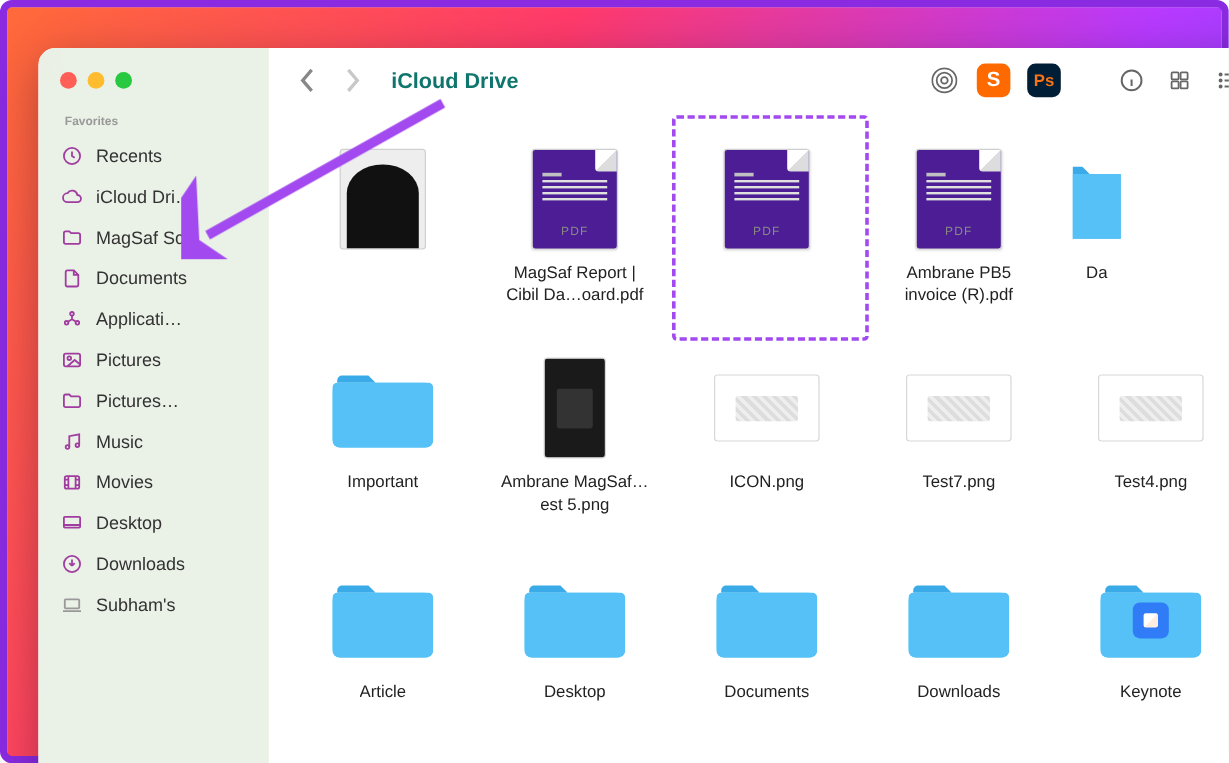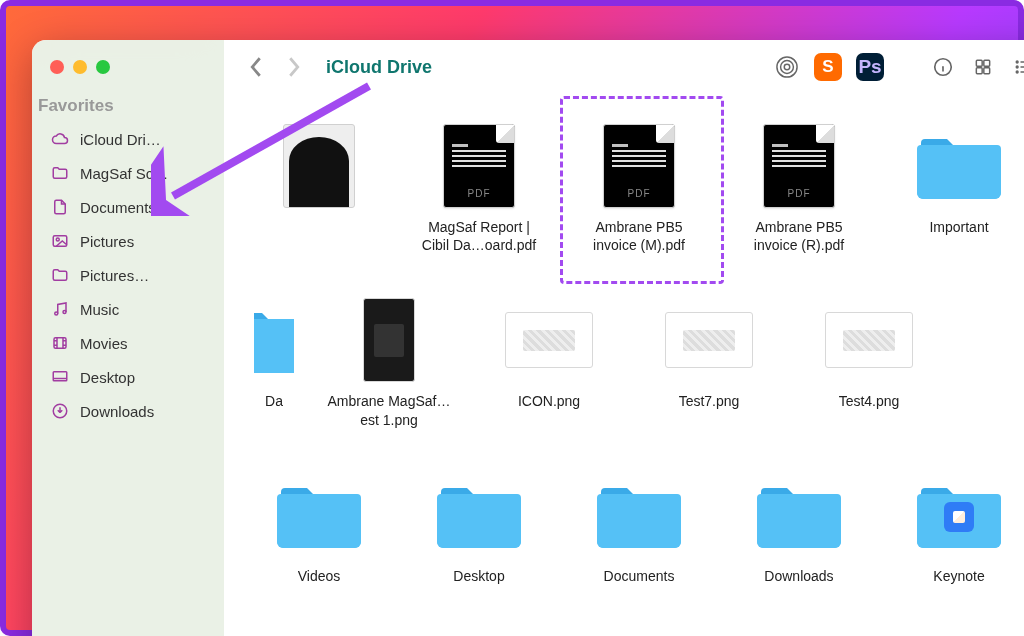--- a/index.html
+++ b/index.html
@@ -24,48 +24,48 @@
   .sidebar {
     width: 192px; height: 100%;
     background: rgba(225,235,220,0.7);
     backdrop-filter: blur(20px);
     padding: 12px 0 0 0;
     overflow: hidden;
   }
   .traffic { display: flex; gap: 9px; padding: 8px 0 12px 18px; }
   .traffic span { width: 14px; height: 14px; border-radius: 50%; display: block; }
   .tl-close { background:#ff5f57; } .tl-min { background:#febc2e; } .tl-max { background:#28c840; }
-  .sb-section-title { color:#999; font-size:17px; font-weight:600; padding: 10px 6px 6px; }
+  .sb-section-title { color:#999; font-size:10px; font-weight:600; padding: 10px 22px 6px; }
   .sb-item { display:flex; align-items:center; gap:10px; padding:7px 18px; font-size:15px; color:#333; cursor:pointer; white-space:nowrap; overflow:hidden; text-overflow:ellipsis; }
   .sb-item .icon { width:20px; height:20px; color:#a13da1; flex-shrink:0; display:flex; align-items:center; justify-content:center; }
   .sb-item.gray .icon { color:#999; }
   .sb-item span.label { overflow:hidden; text-overflow:ellipsis; }
 
   .main { flex:1; display:flex; flex-direction:column; background:#fff; }
   .toolbar { height:54px; display:flex; align-items:center; padding:0 20px; gap:14px; }
   .nav-btn { width:24px; height:24px; display:flex; align-items:center; justify-content:center; color:#888; cursor:pointer; }
   .nav-btn.disabled { color:#c8c8c8; }
   .title { font-size:18px; font-weight:700; color:#0f766e; margin-left:6px; }
   .spacer { flex:1; }
   .tb-icon { width:26px; height:26px; display:flex; align-items:center; justify-content:center; color:#666; cursor:pointer; }
   .app-badge { width:28px; height:28px; border-radius:7px; display:flex; align-items:center; justify-content:center; font-weight:700; color:#fff; font-size:17px; }
   .badge-s { background:#ff6a00; }
-  .badge-ps { background:#001e36; color:#c4b5fd; font-size:19px; }
+  .badge-ps { background:#001e36; color:#f97316; font-size:14px; }
 
   .files { flex:1; padding: 28px 10px 10px 30px; display:flex; flex-wrap:wrap; align-content:flex-start; gap: 42px 30px; overflow:hidden; }
   .file { width:130px; display:flex; flex-direction:column; align-items:center; text-align:center; cursor:pointer; position:relative; }
   .file .thumb { width:88px; height:88px; display:flex; align-items:center; justify-content:center; margin-bottom:8px; position:relative; }
   .file .name { font-size:14px; color:#222; line-height:1.3; max-height:40px; overflow:hidden; }
   .file.highlighted::before {
     content:""; position:absolute; left:-14px; top:-26px; width:158px; height:182px;
     border:3px dashed #a24af0; border-radius:4px;
   }
 
   .folder-svg { width:84px; height:70px; }
-  .pdf-doc { width:72px; height:84px; background:#000000; border:1px solid #d0d0d0; border-radius:3px; position:relative; box-shadow: 0 1px 2px rgba(0,0,0,0.1); }
+  .pdf-doc { width:72px; height:84px; background:#4c1d95; border:1px solid #d0d0d0; border-radius:3px; position:relative; box-shadow: 0 1px 2px rgba(0,0,0,0.1); }
   .pdf-doc::before { content:""; position:absolute; right:0; top:0; width:18px; height:18px; background:linear-gradient(135deg,#fff 50%, #ddd 50%); border-bottom-left-radius:3px; }
   .pdf-doc .pdf-label { position:absolute; bottom:8px; left:50%; transform:translateX(-50%); font-size:10px; color:#888; letter-spacing:1px; }
   .pdf-doc .lines { position:absolute; top:16px; left:8px; right:8px; }
   .pdf-doc .lines div { height:2px; background:#e0e0e0; margin:3px 0; }
   .pdf-doc .lines div:nth-child(1){ width:30%; height:3px; background:#c0c0c0;}
   .img-thumb { width:64px; height:84px; background:#fff; border:1px solid #d8d8d8; border-radius:3px; display:flex; align-items:center; justify-content:center; overflow:hidden; }
   .img-thumb.dark { background:#1a1a1a; }
   .img-thumb.portrait { width:52px; }
   .img-thumb.landscape { width:88px; height:56px; }
   .img-thumb .fake { width:60%; height:40%; background:repeating-linear-gradient(45deg,#ddd,#ddd 3px,#eee 3px,#eee 6px); border-radius:2px; }
@@ -93,20 +93,29 @@
       <div class="traffic">
         <span class="tl-close"></span>
         <span class="tl-min"></span>
         <span class="tl-max"></span>
       </div>
       <div class="sb-section-title">Favorites</div>
 
       <div class="sb-item">
         <span class="icon">
             <svg viewBox="0 0 24 24" width="18" height="18" fill="none" stroke="currentColor" stroke-width="2">
+              <circle cx="12" cy="12" r="9"></circle>
+              <path d="M12 7v5l3 2"></path>
+            </svg>
+          </span>
+        <span class="label">Recents</span>
+      </div>
+      <div class="sb-item">
+        <span class="icon">
+            <svg viewBox="0 0 24 24" width="18" height="18" fill="none" stroke="currentColor" stroke-width="2">
               <path d="M7 18a5 5 0 010-10 6 6 0 0111 2 4 4 0 010 8H7z"></path>
             </svg>
           </span>
         <span class="label">iCloud Dri…</span>
       </div>
       <div class="sb-item">
         <span class="icon">
             <svg viewBox="0 0 24 24" width="18" height="18" fill="none" stroke="currentColor" stroke-width="2">
               <path d="M3 7a2 2 0 012-2h4l2 2h8a2 2 0 012 2v8a2 2 0 01-2 2H5a2 2 0 01-2-2V7z"></path>
             </svg>
@@ -114,20 +123,31 @@
         <span class="label">MagSaf Sc…</span>
       </div>
       <div class="sb-item">
         <span class="icon">
             <svg viewBox="0 0 24 24" width="18" height="18" fill="none" stroke="currentColor" stroke-width="2">
               <path d="M14 3H7a2 2 0 00-2 2v14a2 2 0 002 2h10a2 2 0 002-2V8l-5-5z"></path>
               <path d="M14 3v5h5"></path>
             </svg>
           </span>
         <span class="label">Documents</span>
+      </div>
+      <div class="sb-item">
+        <span class="icon">
+            <svg viewBox="0 0 24 24" width="18" height="18" fill="none" stroke="currentColor" stroke-width="2">
+              <circle cx="12" cy="6" r="2"></circle>
+              <circle cx="6" cy="16" r="2"></circle>
+              <circle cx="18" cy="16" r="2"></circle>
+              <path d="M12 8v4m0 0l-5 3m5-3l5 3"></path>
+            </svg>
+          </span>
+        <span class="label">Applicati…</span>
       </div>
       <div class="sb-item">
         <span class="icon">
             <svg viewBox="0 0 24 24" width="18" height="18" fill="none" stroke="currentColor" stroke-width="2">
               <rect x="3" y="5" width="18" height="14" rx="2"></rect>
               <circle cx="9" cy="10" r="2"></circle>
               <path d="M21 17l-6-5-8 7"></path>
             </svg>
           </span>
         <span class="label">Pictures</span>
@@ -171,20 +191,29 @@
       <div class="sb-item">
         <span class="icon">
             <svg viewBox="0 0 24 24" width="18" height="18" fill="none" stroke="currentColor" stroke-width="2">
               <circle cx="12" cy="12" r="9"></circle>
               <path d="M12 7v7m0 0l-3-3m3 3l3-3"></path>
             </svg>
           </span>
         <span class="label">Downloads</span>
       </div>
 
+      <div class="sb-item gray">
+        <span class="icon">
+            <svg viewBox="0 0 24 24" width="18" height="18" fill="none" stroke="currentColor" stroke-width="2">
+              <rect x="4" y="6" width="16" height="10" rx="1"></rect>
+              <path d="M2 19h20"></path>
+            </svg>
+          </span>
+        <span class="label">Subham's</span>
+      </div>
     </div>
 
     <div class="main">
       <div class="toolbar">
         <div class="nav-btn">
             <svg width="14" height="20" viewBox="0 0 10 16" fill="none" stroke="currentColor" stroke-width="2.2">
               <path d="M8 1L2 8l6 7"></path>
             </svg>
           </div>
         <div class="nav-btn disabled">
@@ -255,64 +284,63 @@
                 <div class="lines">
                   <div></div>
                   <div></div>
                   <div></div>
                   <div></div>
                   <div></div>
                 </div>
                 <div class="pdf-label">PDF</div>
               </div>
             </div>
-            <div class="name">Ambrane PB5 invoice (M).pdf</div>
           </div>
           <div class="file">
             <div class="thumb">
               <div class="pdf-doc">
                 <div class="lines">
                   <div></div>
                   <div></div>
                   <div></div>
                   <div></div>
                   <div></div>
                 </div>
                 <div class="pdf-label">PDF</div>
               </div>
             </div>
             <div class="name">Ambrane PB5 invoice (R).pdf</div>
           </div>
+          <div class="file" style="width: 40px; overflow: hidden;">
+            <div class="thumb">
+              <svg class="folder-svg" viewBox="0 0 84 70">
+                <path class="folder-tab" d="M4 12 a4 4 0 014-4h22l6 6H4z"></path>
+                <path class="folder-body" d="M4 14h76a4 4 0 014 4v44a6 6 0 01-6 6H6a6 6 0 01-6-6V18a4 4 0 014-4z" transform="translate(0,0)"></path>
+                <rect class="folder-body" x="0" y="14" width="84" height="54" rx="7"></rect>
+              </svg>
+            </div>
+            <div class="name">Da</div>
+          </div>
           <div class="file">
             <div class="thumb">
               <svg class="folder-svg" viewBox="0 0 84 70">
                 <path class="folder-tab" d="M4 12 a4 4 0 014-4h22l6 6H4z"></path>
                 <path class="folder-body" d="M4 14h76a4 4 0 014 4v44a6 6 0 01-6 6H6a6 6 0 01-6-6V18a4 4 0 014-4z" transform="translate(0,0)"></path>
                 <rect class="folder-body" x="0" y="14" width="84" height="54" rx="7"></rect>
               </svg>
             </div>
             <div class="name">Important</div>
-          </div>
-          <div class="file" style="width: 40px; overflow: hidden;">
-            <div class="thumb">
-              <svg class="folder-svg" viewBox="0 0 84 70">
-                <path class="folder-tab" d="M4 12 a4 4 0 014-4h22l6 6H4z"></path>
-                <path class="folder-body" d="M4 14h76a4 4 0 014 4v44a6 6 0 01-6 6H6a6 6 0 01-6-6V18a4 4 0 014-4z" transform="translate(0,0)"></path>
-                <rect class="folder-body" x="0" y="14" width="84" height="54" rx="7"></rect>
-              </svg>
-            </div>
-            <div class="name">Da</div>
           </div>
           <div class="file">
             <div class="thumb">
               <div class="img-thumb dark portrait">
                 <div class="fake" style="background:#333"></div>
               </div>
             </div>
-            <div class="name">Ambrane MagSaf…est 1.png</div>
+            <div class="name">Ambrane MagSaf…est 5.png</div>
           </div>
           <div class="file">
             <div class="thumb">
               <div class="img-thumb landscape">
                 <div class="fake"></div>
               </div>
             </div>
             <div class="name">ICON.png</div>
           </div>
           <div class="file">
@@ -332,21 +360,21 @@
             <div class="name">Test4.png</div>
           </div>
           <div class="file">
             <div class="thumb">
               <svg class="folder-svg" viewBox="0 0 84 70">
                 <path class="folder-tab" d="M4 12 a4 4 0 014-4h22l6 6H4z"></path>
                 <path class="folder-body" d="M4 14h76a4 4 0 014 4v44a6 6 0 01-6 6H6a6 6 0 01-6-6V18a4 4 0 014-4z" transform="translate(0,0)"></path>
                 <rect class="folder-body" x="0" y="14" width="84" height="54" rx="7"></rect>
               </svg>
             </div>
-            <div class="name">Videos</div>
+            <div class="name">Article</div>
           </div>
           <div class="file">
             <div class="thumb">
               <svg class="folder-svg" viewBox="0 0 84 70">
                 <path class="folder-tab" d="M4 12 a4 4 0 014-4h22l6 6H4z"></path>
                 <path class="folder-body" d="M4 14h76a4 4 0 014 4v44a6 6 0 01-6 6H6a6 6 0 01-6-6V18a4 4 0 014-4z" transform="translate(0,0)"></path>
                 <rect class="folder-body" x="0" y="14" width="84" height="54" rx="7"></rect>
               </svg>
             </div>
             <div class="name">Desktop</div>

